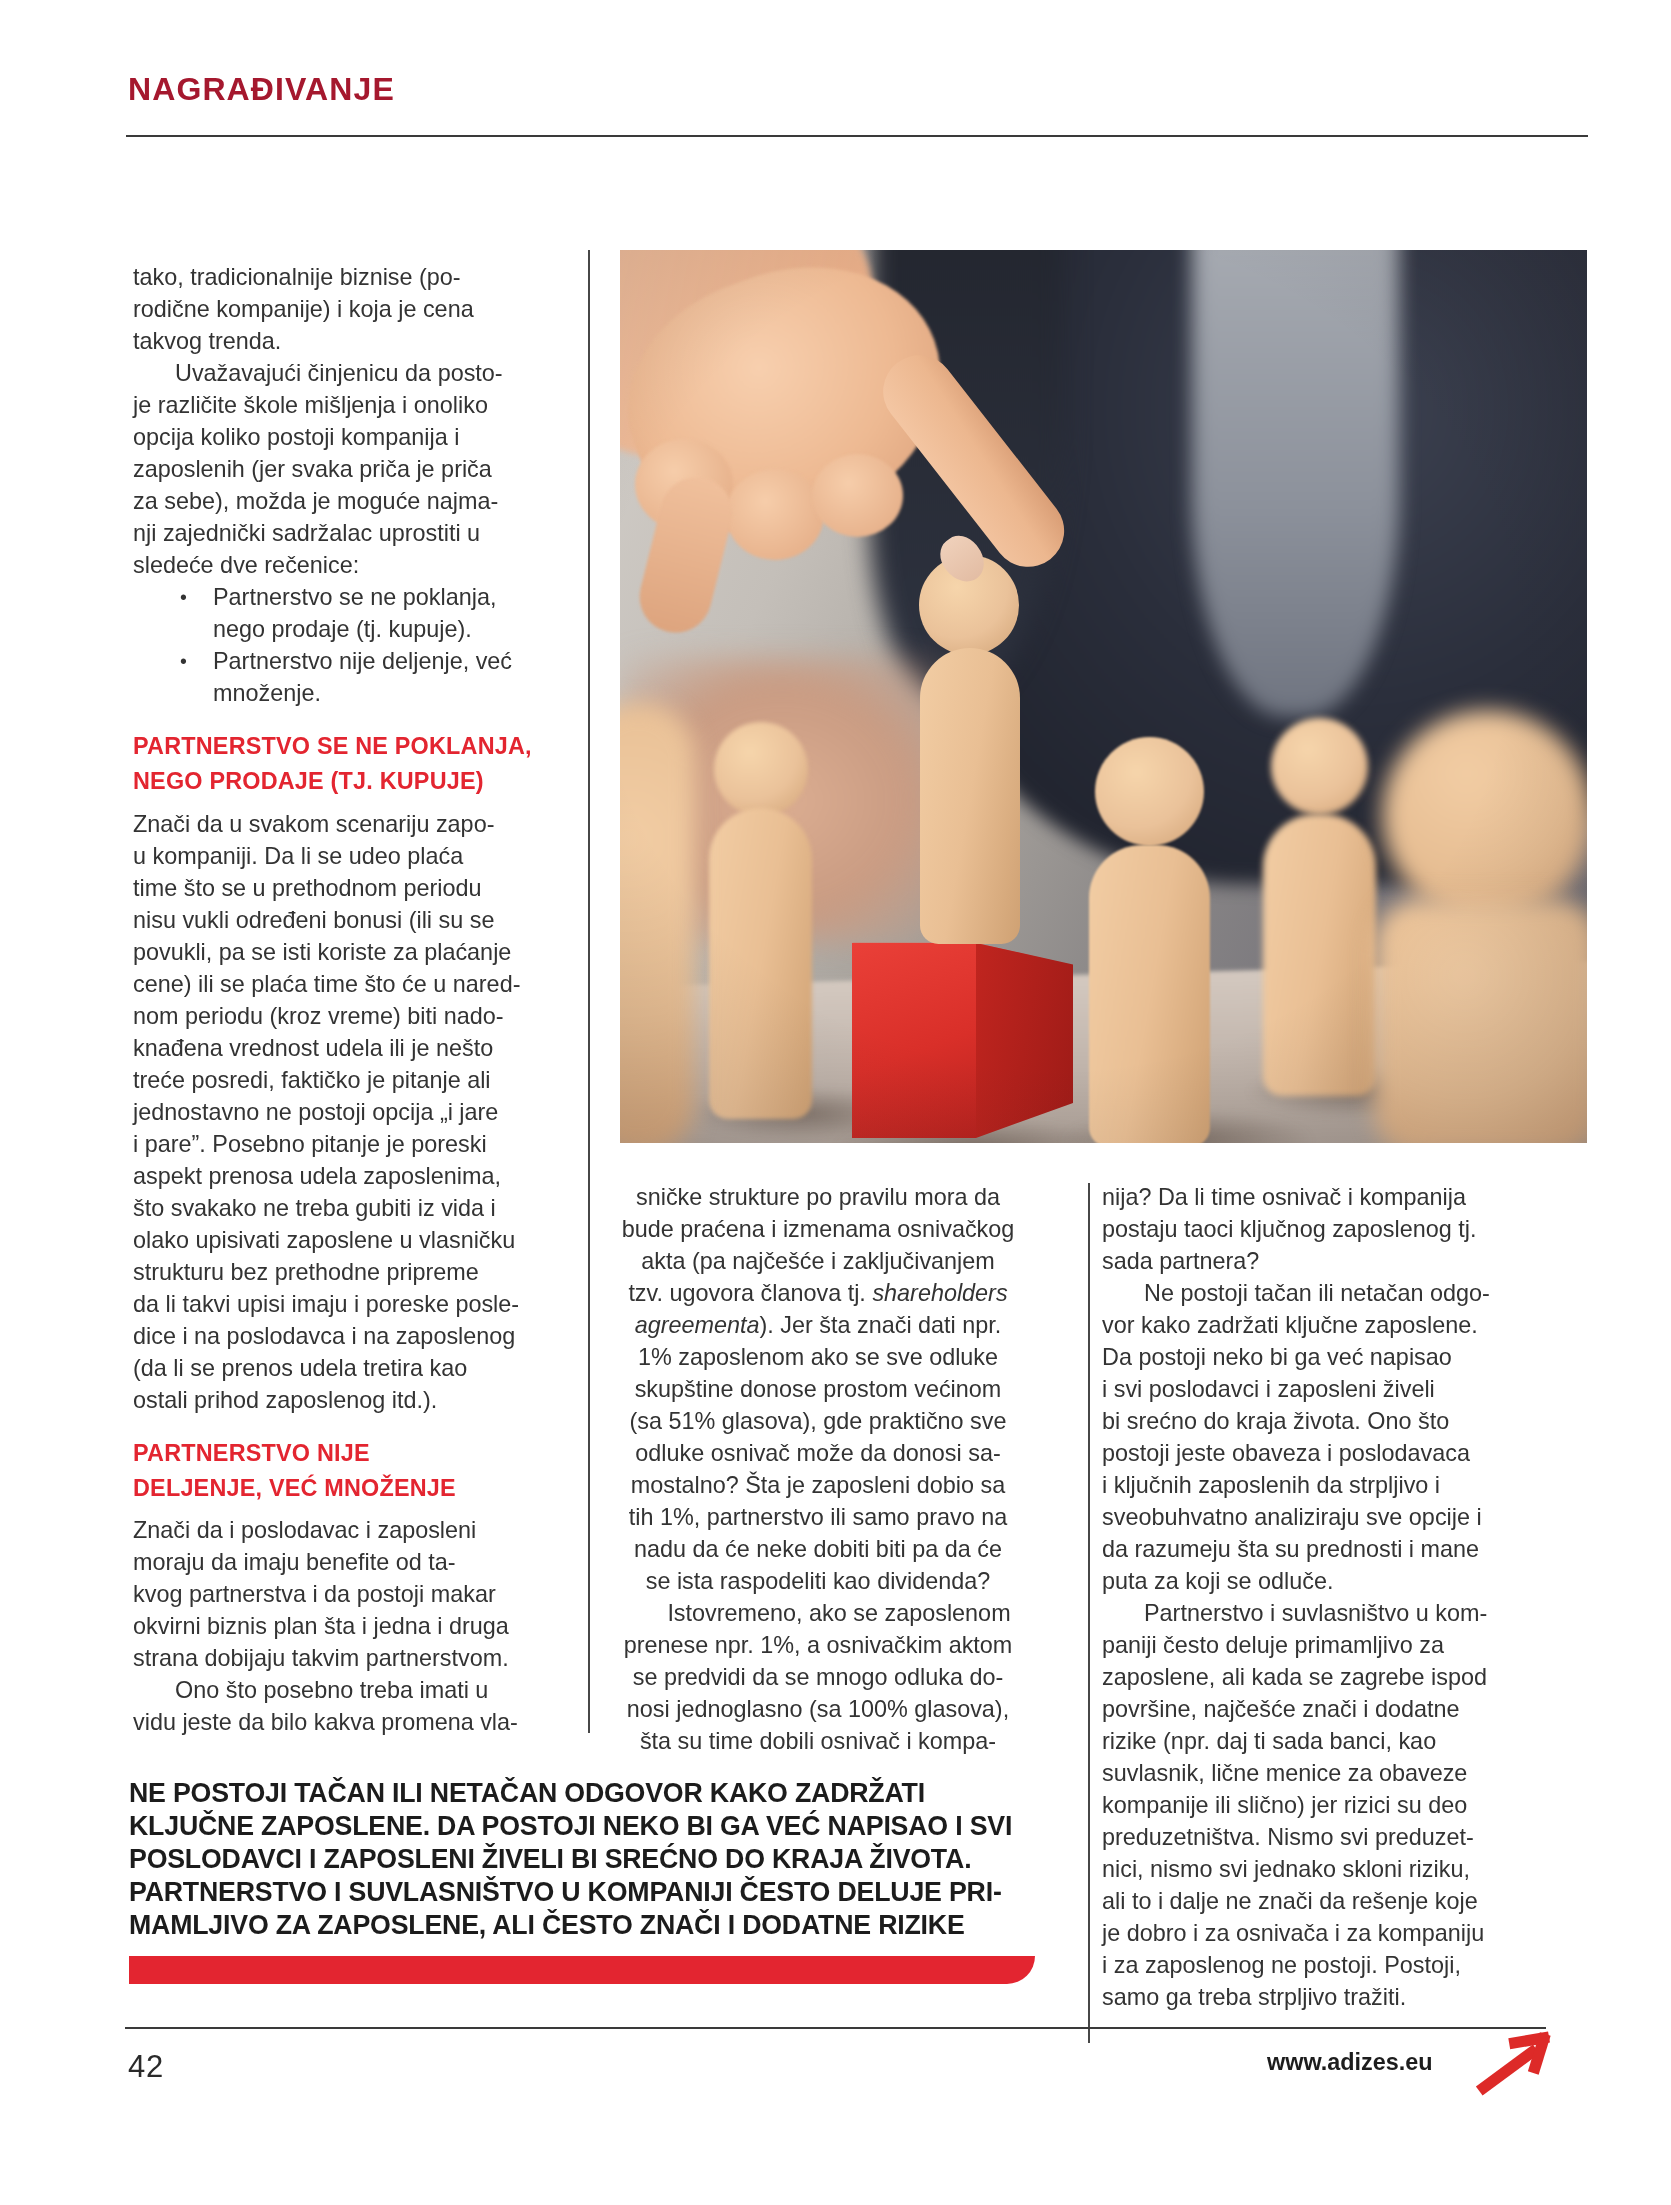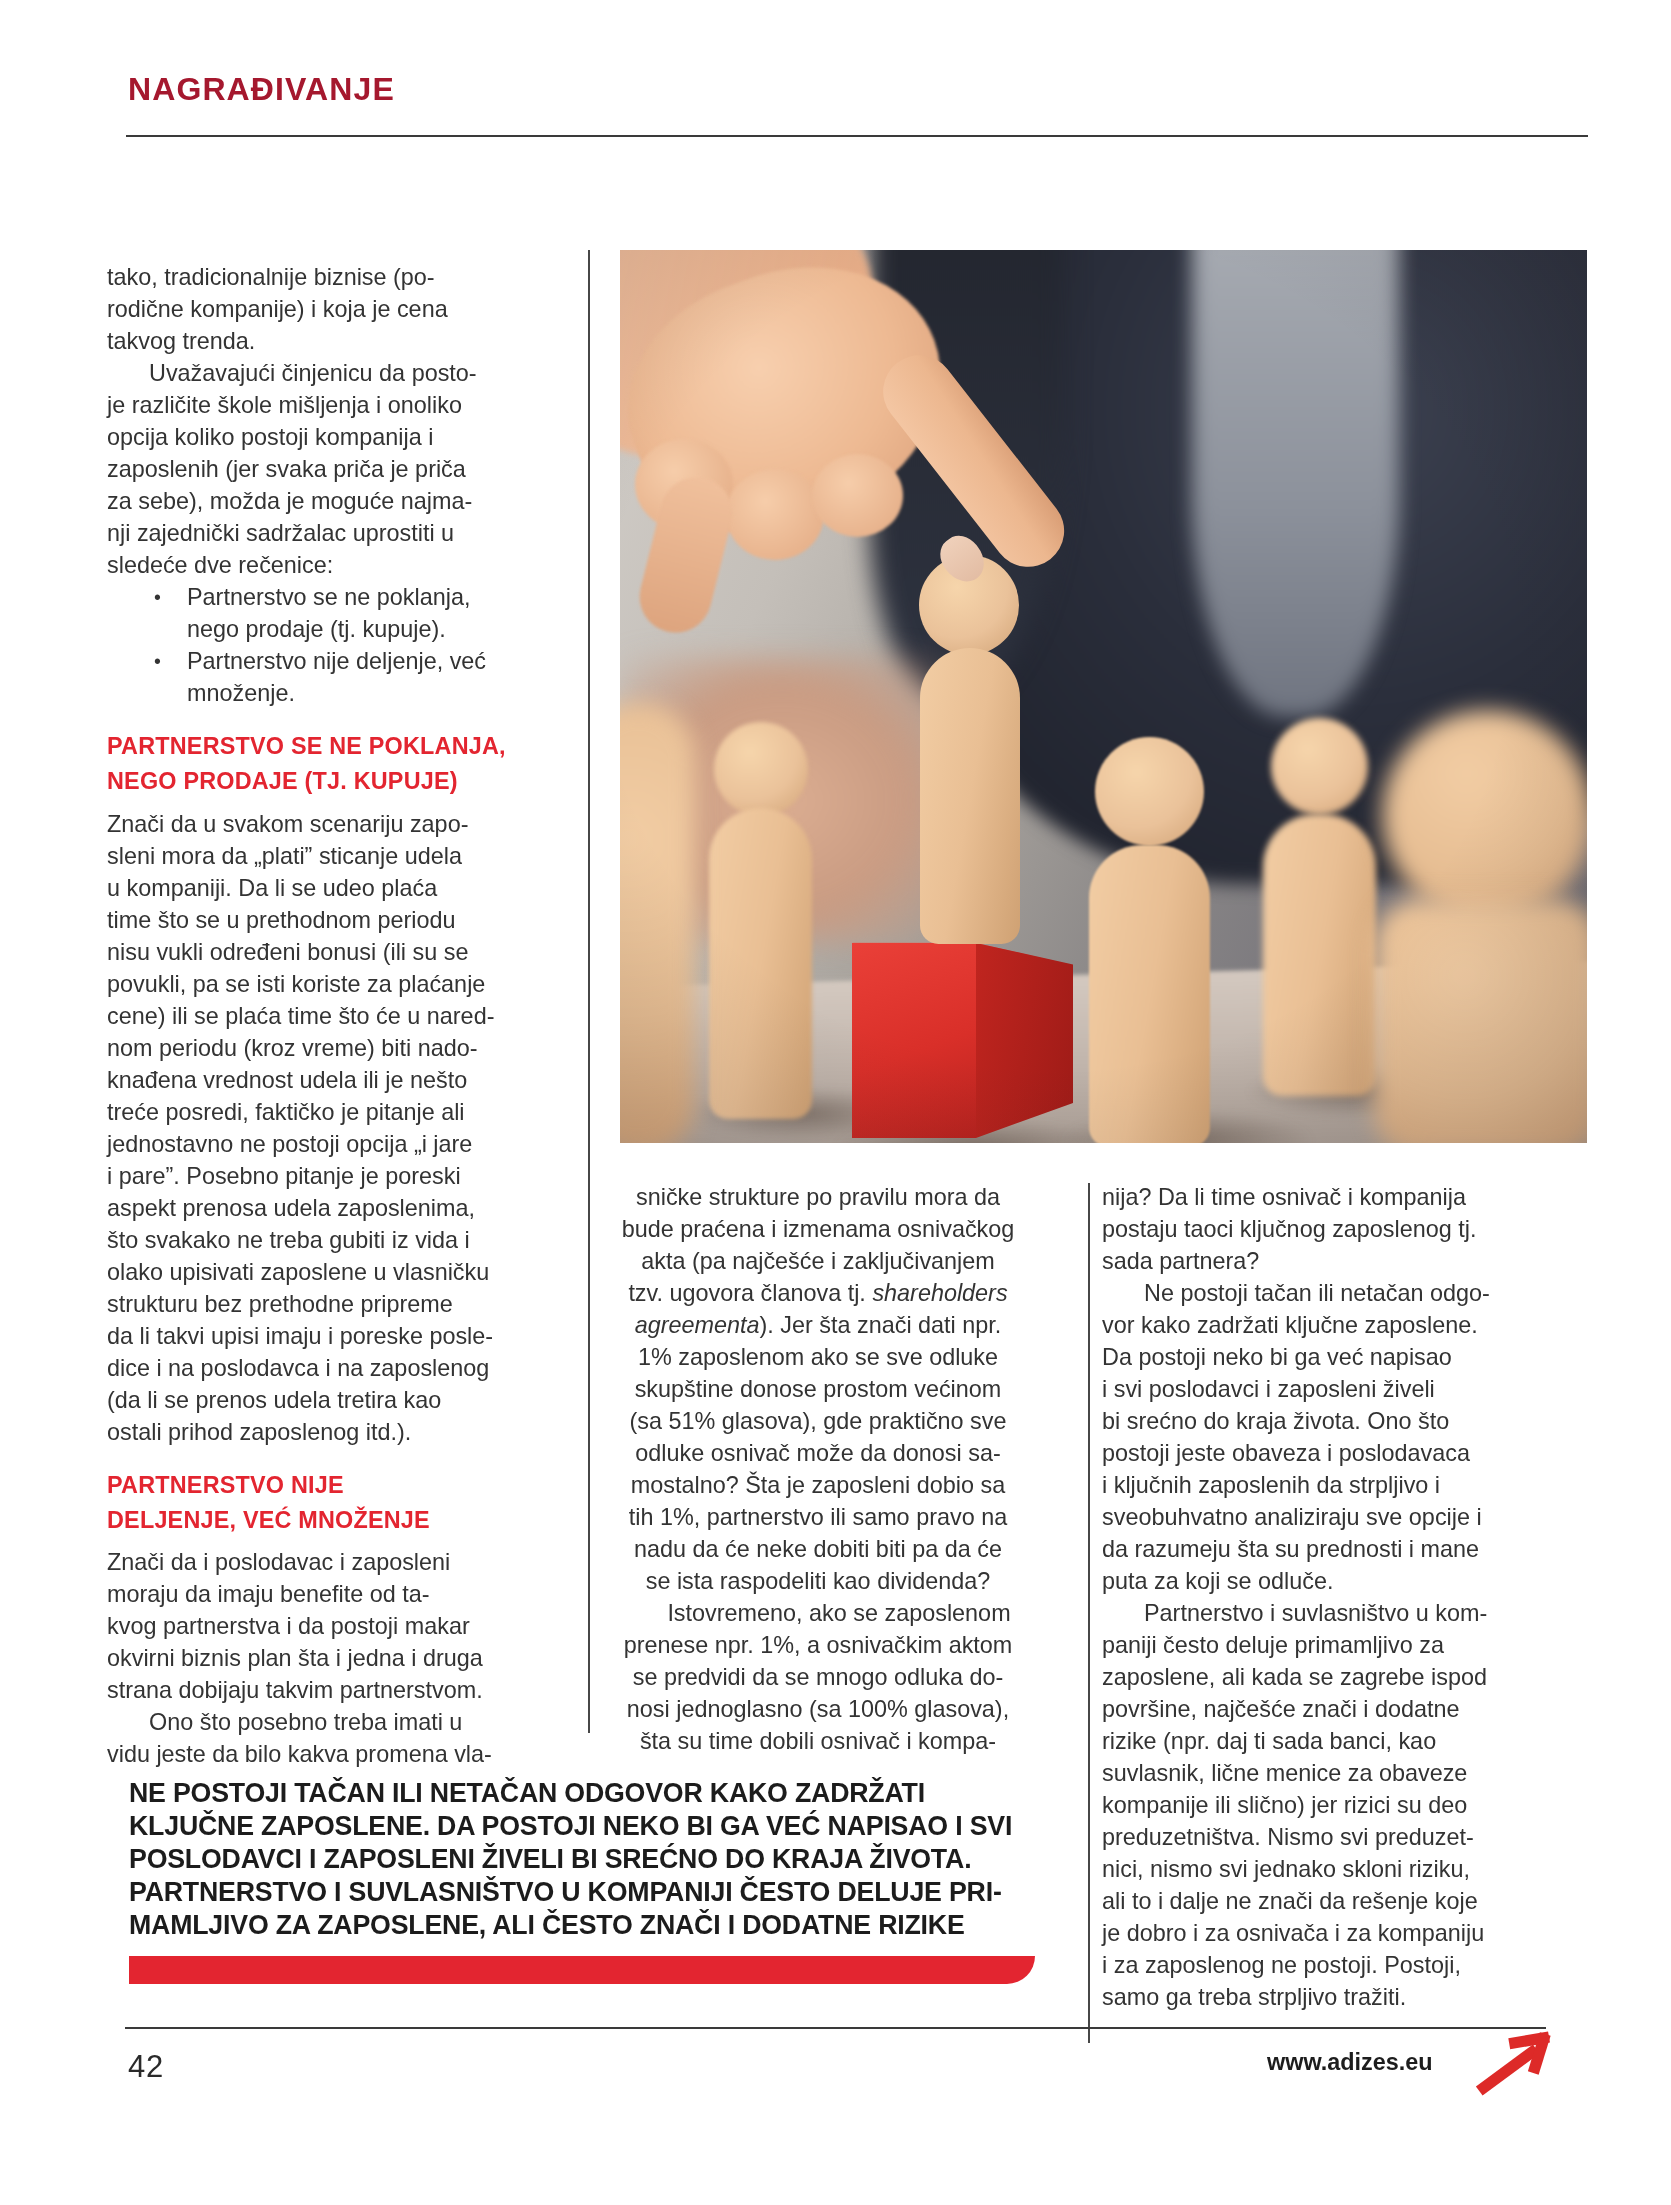--- a/index.html
+++ b/index.html
@@ -19,21 +19,21 @@
     position:absolute;left:128px;top:71px;font-size:32px;font-weight:700;
     letter-spacing:1.1px;color:var(--crimson);
   }
   .header-rule{position:absolute;left:126px;top:135px;width:1462px;height:2.3px;background:var(--rule);}
   
   .vrule1{position:absolute;left:588px;top:250px;width:1.5px;height:1483px;background:#474747;}
   .vrule2{position:absolute;left:1088px;top:1183px;width:1.5px;height:860px;background:#474747;}
   .footer-rule{position:absolute;left:125px;top:2027px;width:1421px;height:2.3px;background:var(--rule);}
   
   .col{position:absolute;font-size:23.4px;line-height:32px;color:var(--ink);}
-  .col1{left:107px;top:261px;width:463px;}
+  .col1{left:133px;top:261px;width:463px;}
   .col2{left:587px;top:1181px;width:462px;text-align:center;}
   .col3{left:1102px;top:1181px;width:453px;}
   .ln{white-space:nowrap;}
   .block.p.indent .ln.first{padding-left:42px;}
   .block.bullet .ln{padding-left:80px;position:relative;}
   .block.bullet .marker{position:absolute;left:47px;font-size:19.6px;}
   .block.heading{color:var(--red);font-weight:700;line-height:35px;margin:20.4px 0 8.3px 0;letter-spacing:0.2px;}
   em{font-style:italic;}
   
   .pullquote{
@@ -190,21 +190,20 @@
       <div class="block bullet">
         <div class="ln first"><span class="marker">•</span>Partnerstvo nije deljenje, već</div>
         <div class="ln">množenje.</div>
       </div>
       <div class="block heading">
         <div class="ln first">PARTNERSTVO SE NE POKLANJA,</div>
         <div class="ln">NEGO PRODAJE (TJ. KUPUJE)</div>
       </div>
       <div class="block p">
         <div class="ln first">Znači da u svakom scenariju zapo-</div>
-        <div class="ln">sleni mora da „plati” sticanje udela</div>
         <div class="ln">u kompaniji. Da li se udeo plaća</div>
         <div class="ln">time što se u prethodnom periodu</div>
         <div class="ln">nisu vukli određeni bonusi (ili su se</div>
         <div class="ln">povukli, pa se isti koriste za plaćanje</div>
         <div class="ln">cene) ili se plaća time što će u nared-</div>
         <div class="ln">nom periodu (kroz vreme) biti nado-</div>
         <div class="ln">knađena vrednost udela ili je nešto</div>
         <div class="ln">treće posredi, faktičko je pitanje ali</div>
         <div class="ln">jednostavno ne postoji opcija „i jare</div>
         <div class="ln">i pare”. Posebno pitanje je poreski</div>

